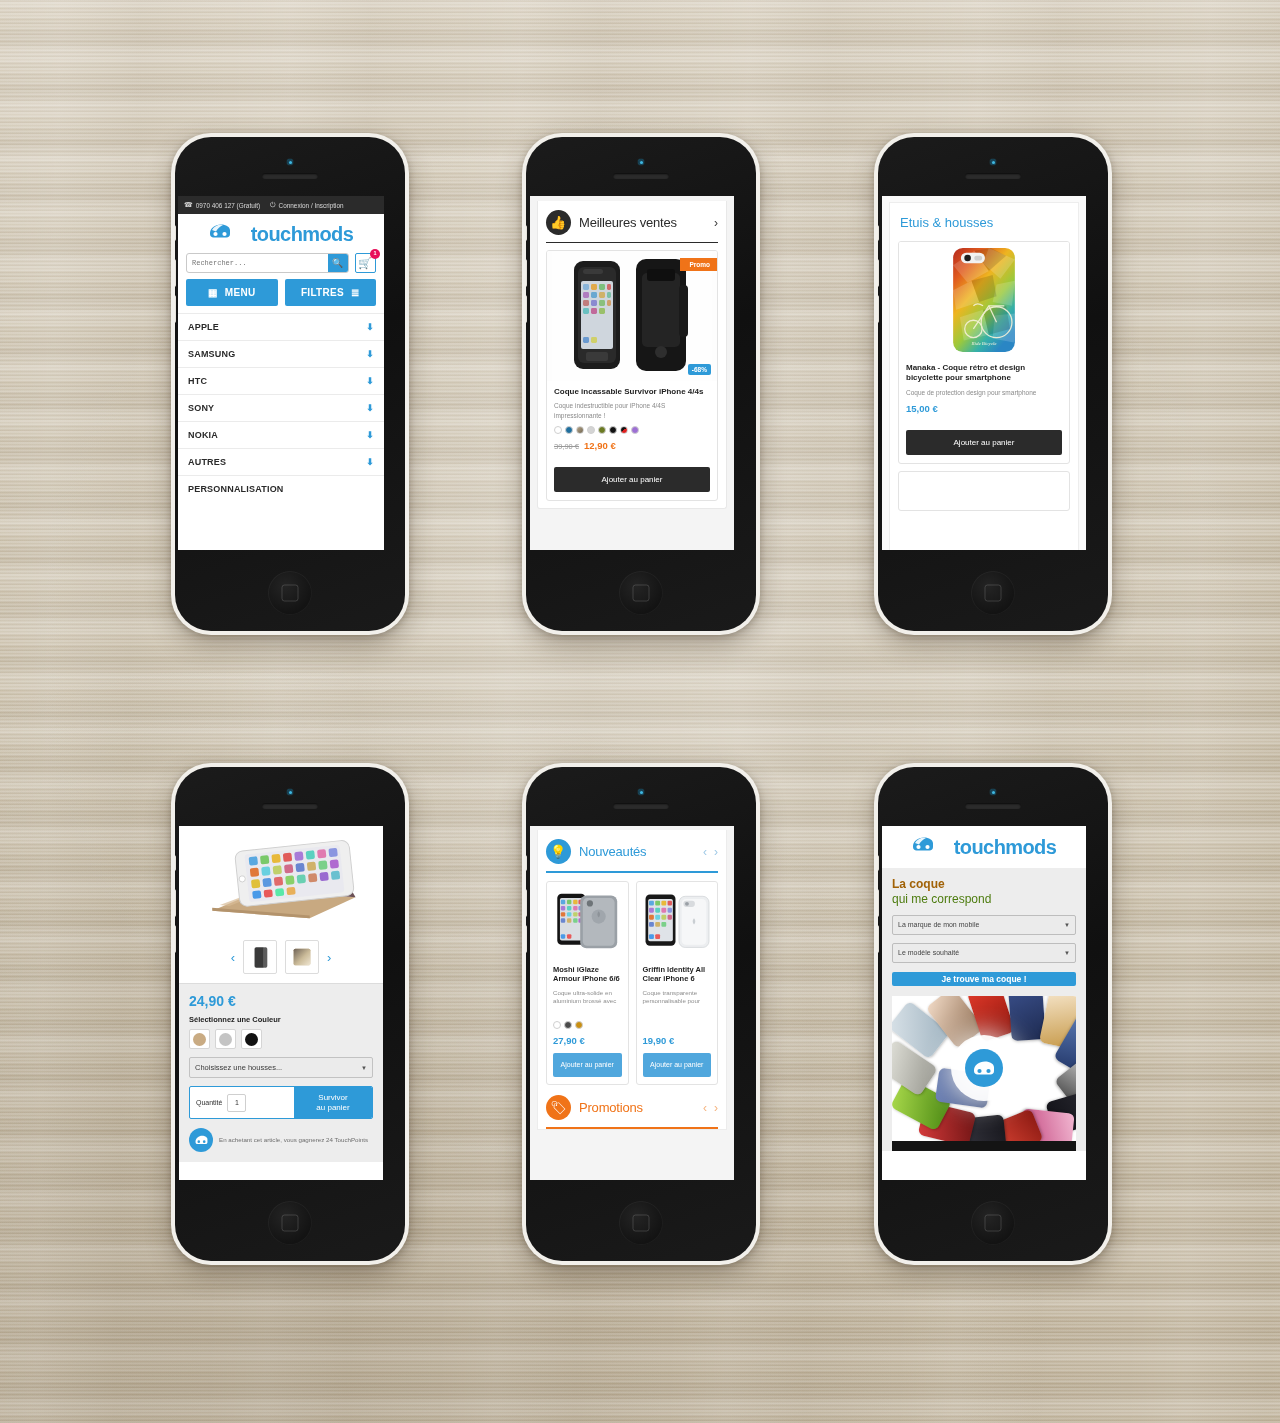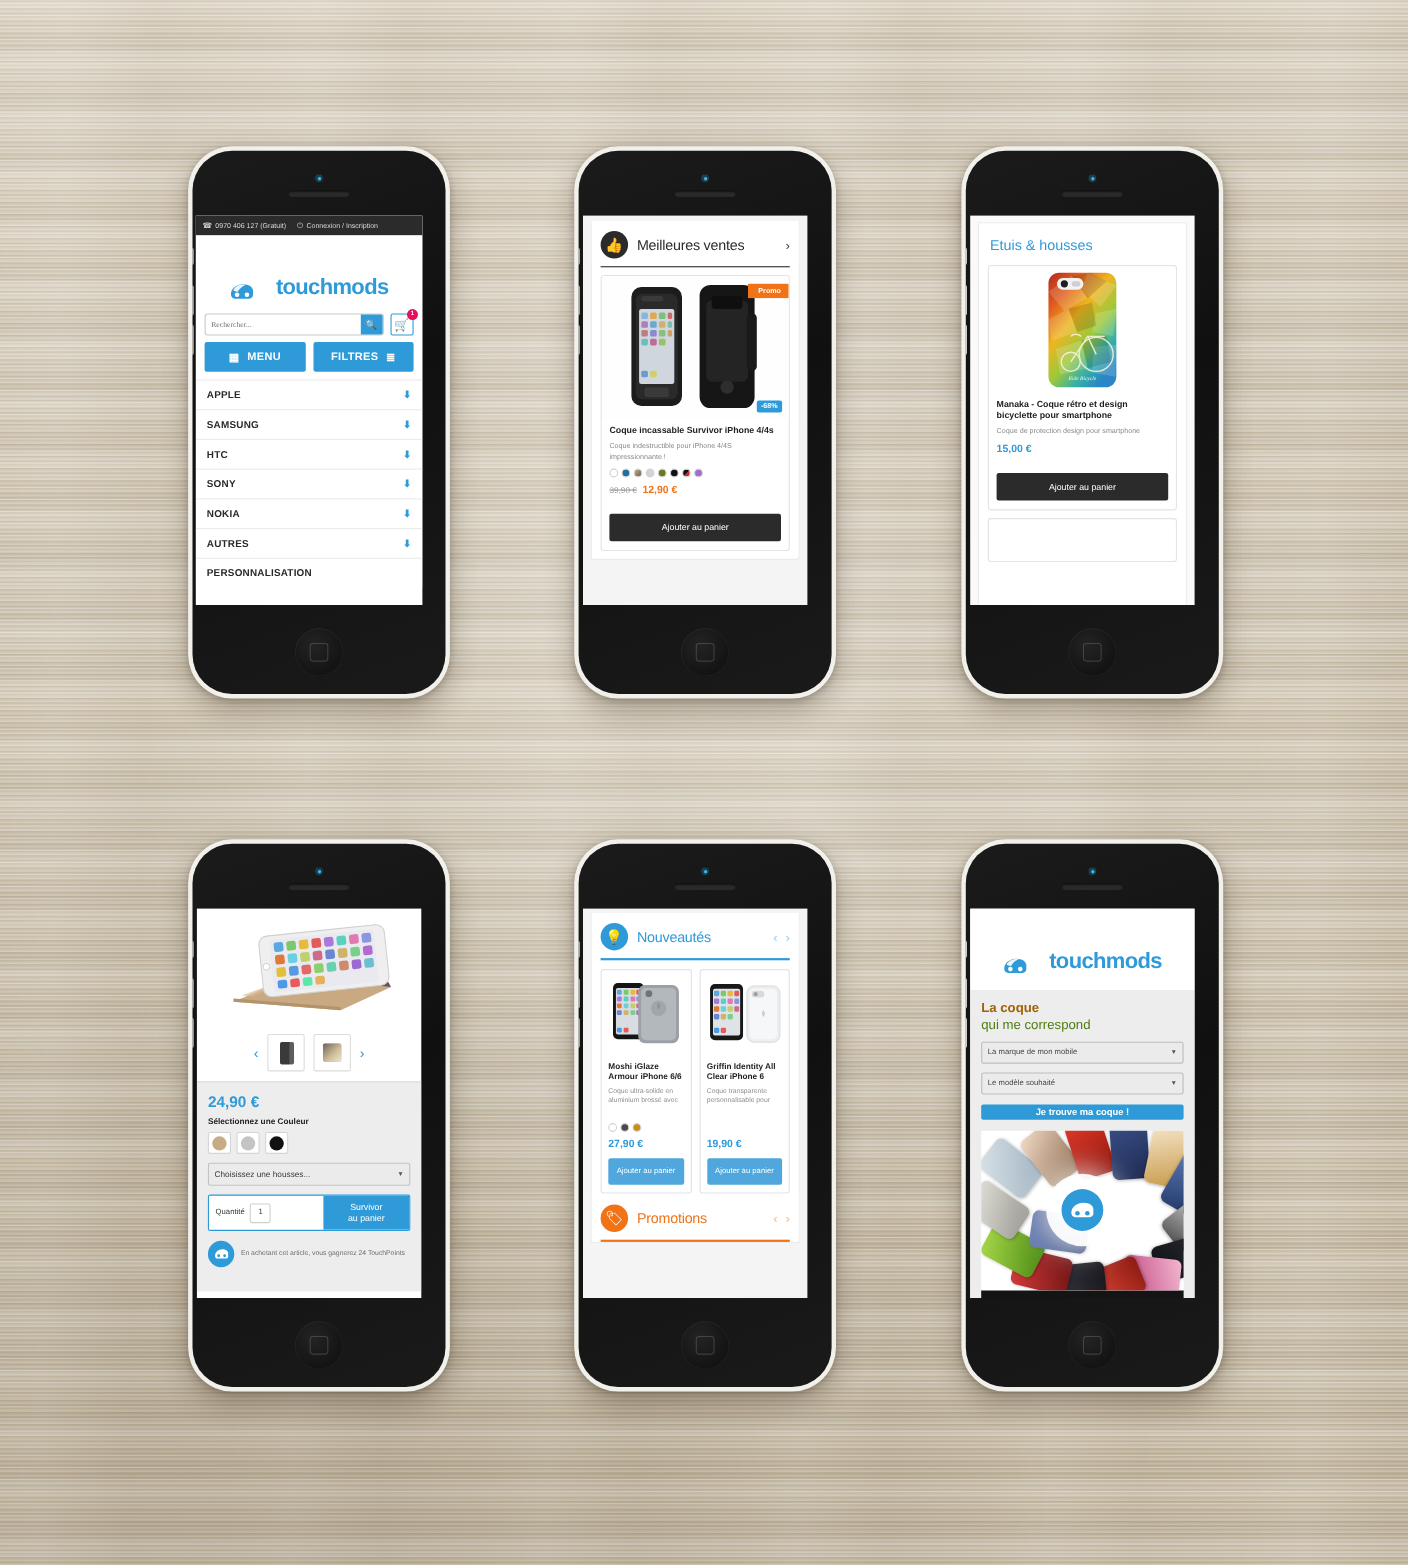--- a/index.html
+++ b/index.html
@@ -107,34 +107,34 @@
   .topbar {
     background:#2b2b2b; color:#d8d8d8;
     font-size:6.4px; padding:5px 6px;
     display:flex; gap:10px; align-items:center; white-space:nowrap;
   }
   .topbar span.ic { color:#cfcfcf; font-size:7px; }
   .topbar .item { display:flex; align-items:center; gap:3px; }
 
   .logo-wrap { background:#fff; padding:9px 0 7px; text-align:center; }
   .logo {
-    display:inline-flex; align-items:flex-end; gap:20px;
-    font-size:20px; font-weight:bold; color:#2e9ad8; letter-spacing:-0.6px;margin-top:27px;
+    display:inline-flex; align-items:flex-start; gap:20px;
+    font-size:20px; font-weight:bold; color:#2e9ad8; letter-spacing:-0.6px;
   }
   .logo-mark { width:22px; height:16px; position:relative; }
   .logo-mark svg { display:block; }
 
   .searchrow { display:flex; align-items:center; gap:6px; padding:0 8px 6px; background:#fff; }
   .searchbox {
     flex:1; display:flex; align-items:center;
     border:1px solid #c9c9c9; border-radius:3px; background:#fff; height:20px; overflow:hidden;
   }
   .searchbox input {
     flex:1; border:0; outline:0; font-size:7px; padding:0 5px; color:#777;
-    font-family:Liberation Serif, serif; background:transparent;
+    font-family:Liberation Mono, monospace; background:transparent;
   }
   .search-btn {
     width:20px; height:20px; background:#2e9ad8; color:#fff;
     display:flex; align-items:center; justify-content:center; font-size:9px; flex:0 0 20px;
   }
   .cart-btn {
     position:relative; width:21px; height:20px; border:1px solid #2e9ad8; border-radius:2px;
     display:flex; align-items:center; justify-content:center; color:#2e9ad8; font-size:11px;
   }
   .cart-badge {
@@ -208,21 +208,21 @@
 
   
   .gallery { padding:6px 8px 0; }
   .gal-main { height:100px; display:flex; align-items:center; justify-content:center; }
   .gal-strip { display:flex; align-items:center; justify-content:center; gap:8px; padding:8px 0 9px; }
   .gal-arrow { color:#2e9ad8; font-size:13px; }
   .thumb {
     width:34px; height:34px; border:1px solid #dcdcdc; border-radius:2px; background:#fff;
     display:flex; align-items:center; justify-content:center;
   }
-  .buybox { background:#ededed; border-top:1px solid #dcdcdc; padding:9px 10px 22px; }
+  .buybox { background:#ededed; border-top:1px solid #dcdcdc; padding:9px 10px 10px; }
   .bb-price { font-size:14px; font-weight:bold; color:#2e9ad8; }
   .bb-label { font-size:7.5px; font-weight:bold; color:#222; margin-top:6px; }
   .bb-colors { display:flex; gap:5px; margin-top:5px; }
   .bb-sw {
     width:21px; height:20px; background:#fff; border:1px solid #d5d5d5; border-radius:2px;
     display:flex; align-items:center; justify-content:center;
   }
   .bb-sw i { width:13px; height:13px; border-radius:50%; display:block; }
   .selectbox {
     margin-top:8px; height:21px; background:#ebebeb;

